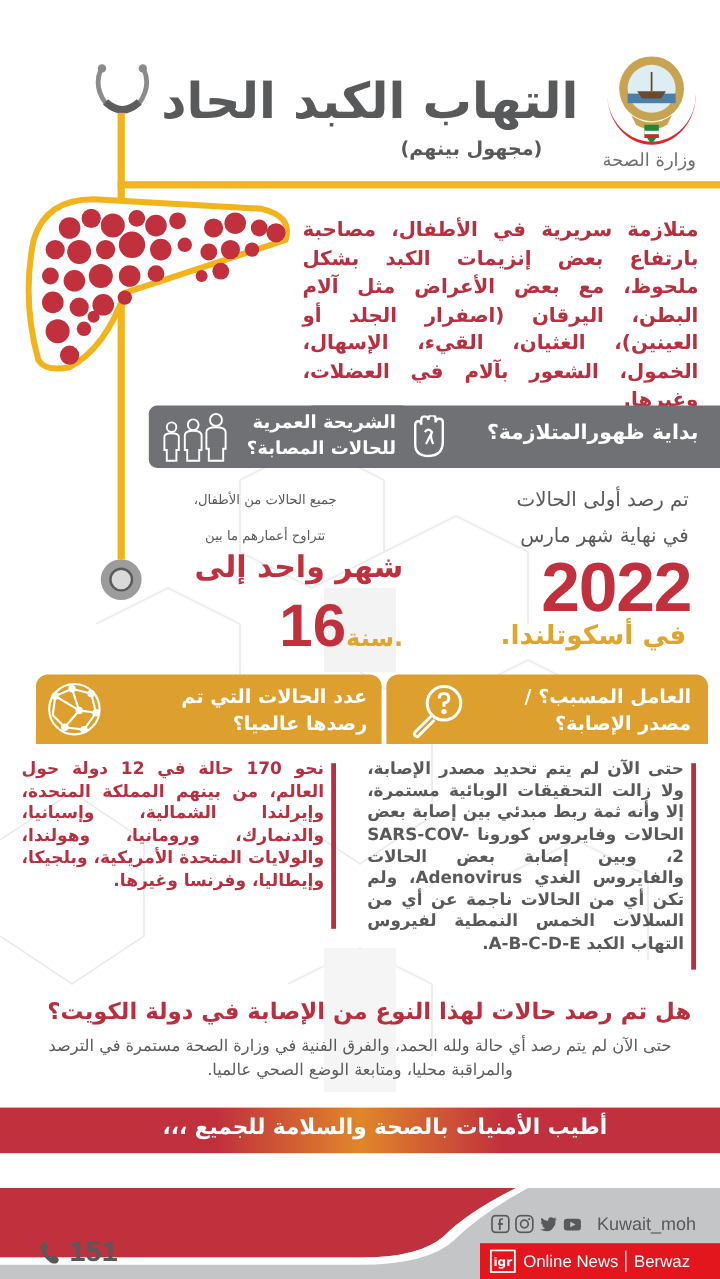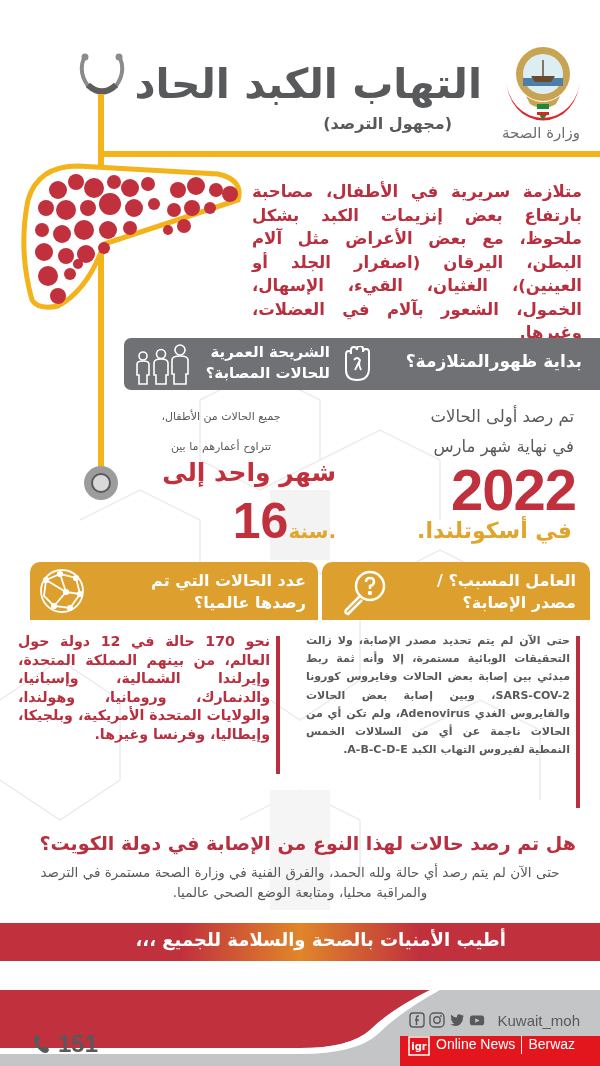--- a/index.html
+++ b/index.html
@@ -50,37 +50,37 @@
   .cause-box { left: 322px; top: 562px; width: 268px; height: 58px; }
   .cause-box .lbl { position: absolute; right: 14px; top: 8px; font-size: 16px; line-height: 22px; font-weight: bold; white-space: nowrap; }
   .cause-box .ico { position: absolute; left: 18px; top: 6px; width: 50px; height: 48px; }
   .count-box { left: 30px; top: 562px; width: 288px; height: 58px; }
   .count-box .lbl { position: absolute; right: 12px; top: 8px; font-size: 16px; line-height: 22px; font-weight: bold; white-space: nowrap; }
   .count-box .ico { position: absolute; left: 6px; top: 4px; width: 52px; height: 50px; }
 
   .vbar { width: 4px; background: #b8303f; }
   .cause-bar { left: 576px; top: 636px; height: 172px; }
   .count-bar { left: 276px; top: 636px; height: 138px; }
-  .cause-text { right: 30px; top: 632px; width: 264px; font-size: 11px; line-height: 18.2px; font-weight: bold; color: #58595b; text-align: justify; text-align-last: right; }
+  .cause-text { right: 30px; top: 632px; width: 264px; font-size: 14px; line-height: 18.2px; font-weight: bold; color: #58595b; text-align: justify; text-align-last: right; }
   .count-text { right: 330px; top: 632px; width: 252px; font-size: 14.2px; line-height: 18.5px; font-weight: bold; color: #b8303f; text-align: justify; text-align-last: right; }
 
   .kuwait-q { right: 24px; top: 832px; font-size: 19px; font-weight: bold; color: #b8303f; white-space: nowrap; }
   .kuwait-a { left: 30px; right: 30px; top: 862px; font-size: 13.5px; line-height: 20px; color: #58595b; text-align: center; }
 
   .banner { left: 0; right: 0; top: 923px; height: 38px; background: linear-gradient(90deg, #c0303d 0%, #c0303d 30%, #e0862a 50%, #c0303d 70%, #c0303d 100%); }
   .banner .lbl { position: absolute; right: 94px; top: 6px; font-size: 18px; font-weight: bold; color: #fff; white-space: nowrap; }
 
   
   .footer { left: 0; top: 990px; width: 600px; height: 76px; }
   .social { right: 20px; top: 1009px; height: 22px; display: flex; direction: ltr; align-items: center; gap: 4px; }
   .social .ic { width: 16px; height: 16px; display: inline-flex; align-items: center; justify-content: center; }
   .handle { font-family: "Liberation Sans", sans-serif; font-size: 15px; color: #58595b; margin-left: 8px; }
   .phone { left: 32px; top: 1030px; direction: ltr; display: flex; align-items: center; gap: 6px; }
   .phone .num { font-family: "Liberation Sans", sans-serif; font-size: 24px; font-weight: bold; color: #58595b; }
-  .watermark { right: 0; top: 1036px; width: 200px; height: 30px; background: #e3161d; direction: ltr; display: flex; align-items: flex-start; padding-left: 8px; gap: 6px; color: #fff; font-family: "Liberation Sans", sans-serif; font-size: 14px; }
+  .watermark { right: 0; top: 1036px; width: 200px; height: 30px; background: #e3161d; direction: ltr; display: flex; align-items: center; padding-left: 8px; gap: 6px; color: #fff; font-family: "Liberation Sans", sans-serif; font-size: 14px; }
   .watermark .brand { width: 22px; height: 20px; }
   .watermark .sep { width: 1px; height: 18px; background: #fff; }
 </style>
 </head>
 <body>
 
 <svg class="bg-hex" viewBox="0 0 600 1066">
   <g stroke="#ececec" stroke-width="1.5" fill="none">
     <polyline points="200,400 260,370 320,400 320,460 260,490 200,460 200,400"></polyline>
     <polyline points="320,460 380,430 440,460 440,520"></polyline>
@@ -102,21 +102,21 @@
   <rect x="25" y="40" width="40" height="8" fill="#4b7ea8"></rect>
   <path d="M33 38 L57 38 L53 44 L37 44 Z" fill="#6b4a2b"></path>
   <line x1="45" y1="22" x2="45" y2="38" stroke="#6b4a2b" stroke-width="1.5"></line>
   <path d="M28 58 Q45 70 62 58 L58 66 Q45 74 32 66 Z" fill="#c8a352"></path>
   <path d="M39 66 L51 66 L51 74 L45 82 L39 74 Z" fill="#1a8a3a"></path>
   <rect x="39" y="71" width="12" height="3" fill="#fff"></rect>
   <rect x="39" y="74" width="12" height="3" fill="#d22"></rect>
 </svg>
 <div class="abs logo-caption">وزارة الصحة</div>
 <div class="abs title">التهاب الكبد الحاد</div>
-<div class="abs subtitle">(مجهول الترصد)</div>
+<div class="abs subtitle">(مجهول بينهم)</div>
 
 <svg class="abs steth" viewBox="0 0 56 46">
   <path d="M10 6 Q4 20 14 34 Q28 46 42 34 Q52 20 46 6" fill="none" stroke="#8b8b8b" stroke-width="4"></path>
   <circle cx="11" cy="5" r="3.5" fill="#8b8b8b"></circle>
   <circle cx="45" cy="5" r="3.5" fill="#8b8b8b"></circle>
   <path d="M14 33 Q28 46 42 33" fill="none" stroke="#5d5d5d" stroke-width="6"></path>
 </svg>
 <div class="abs tube-top"></div>
 <div class="abs tube-h"></div>
 <div class="abs tube-main"></div>

